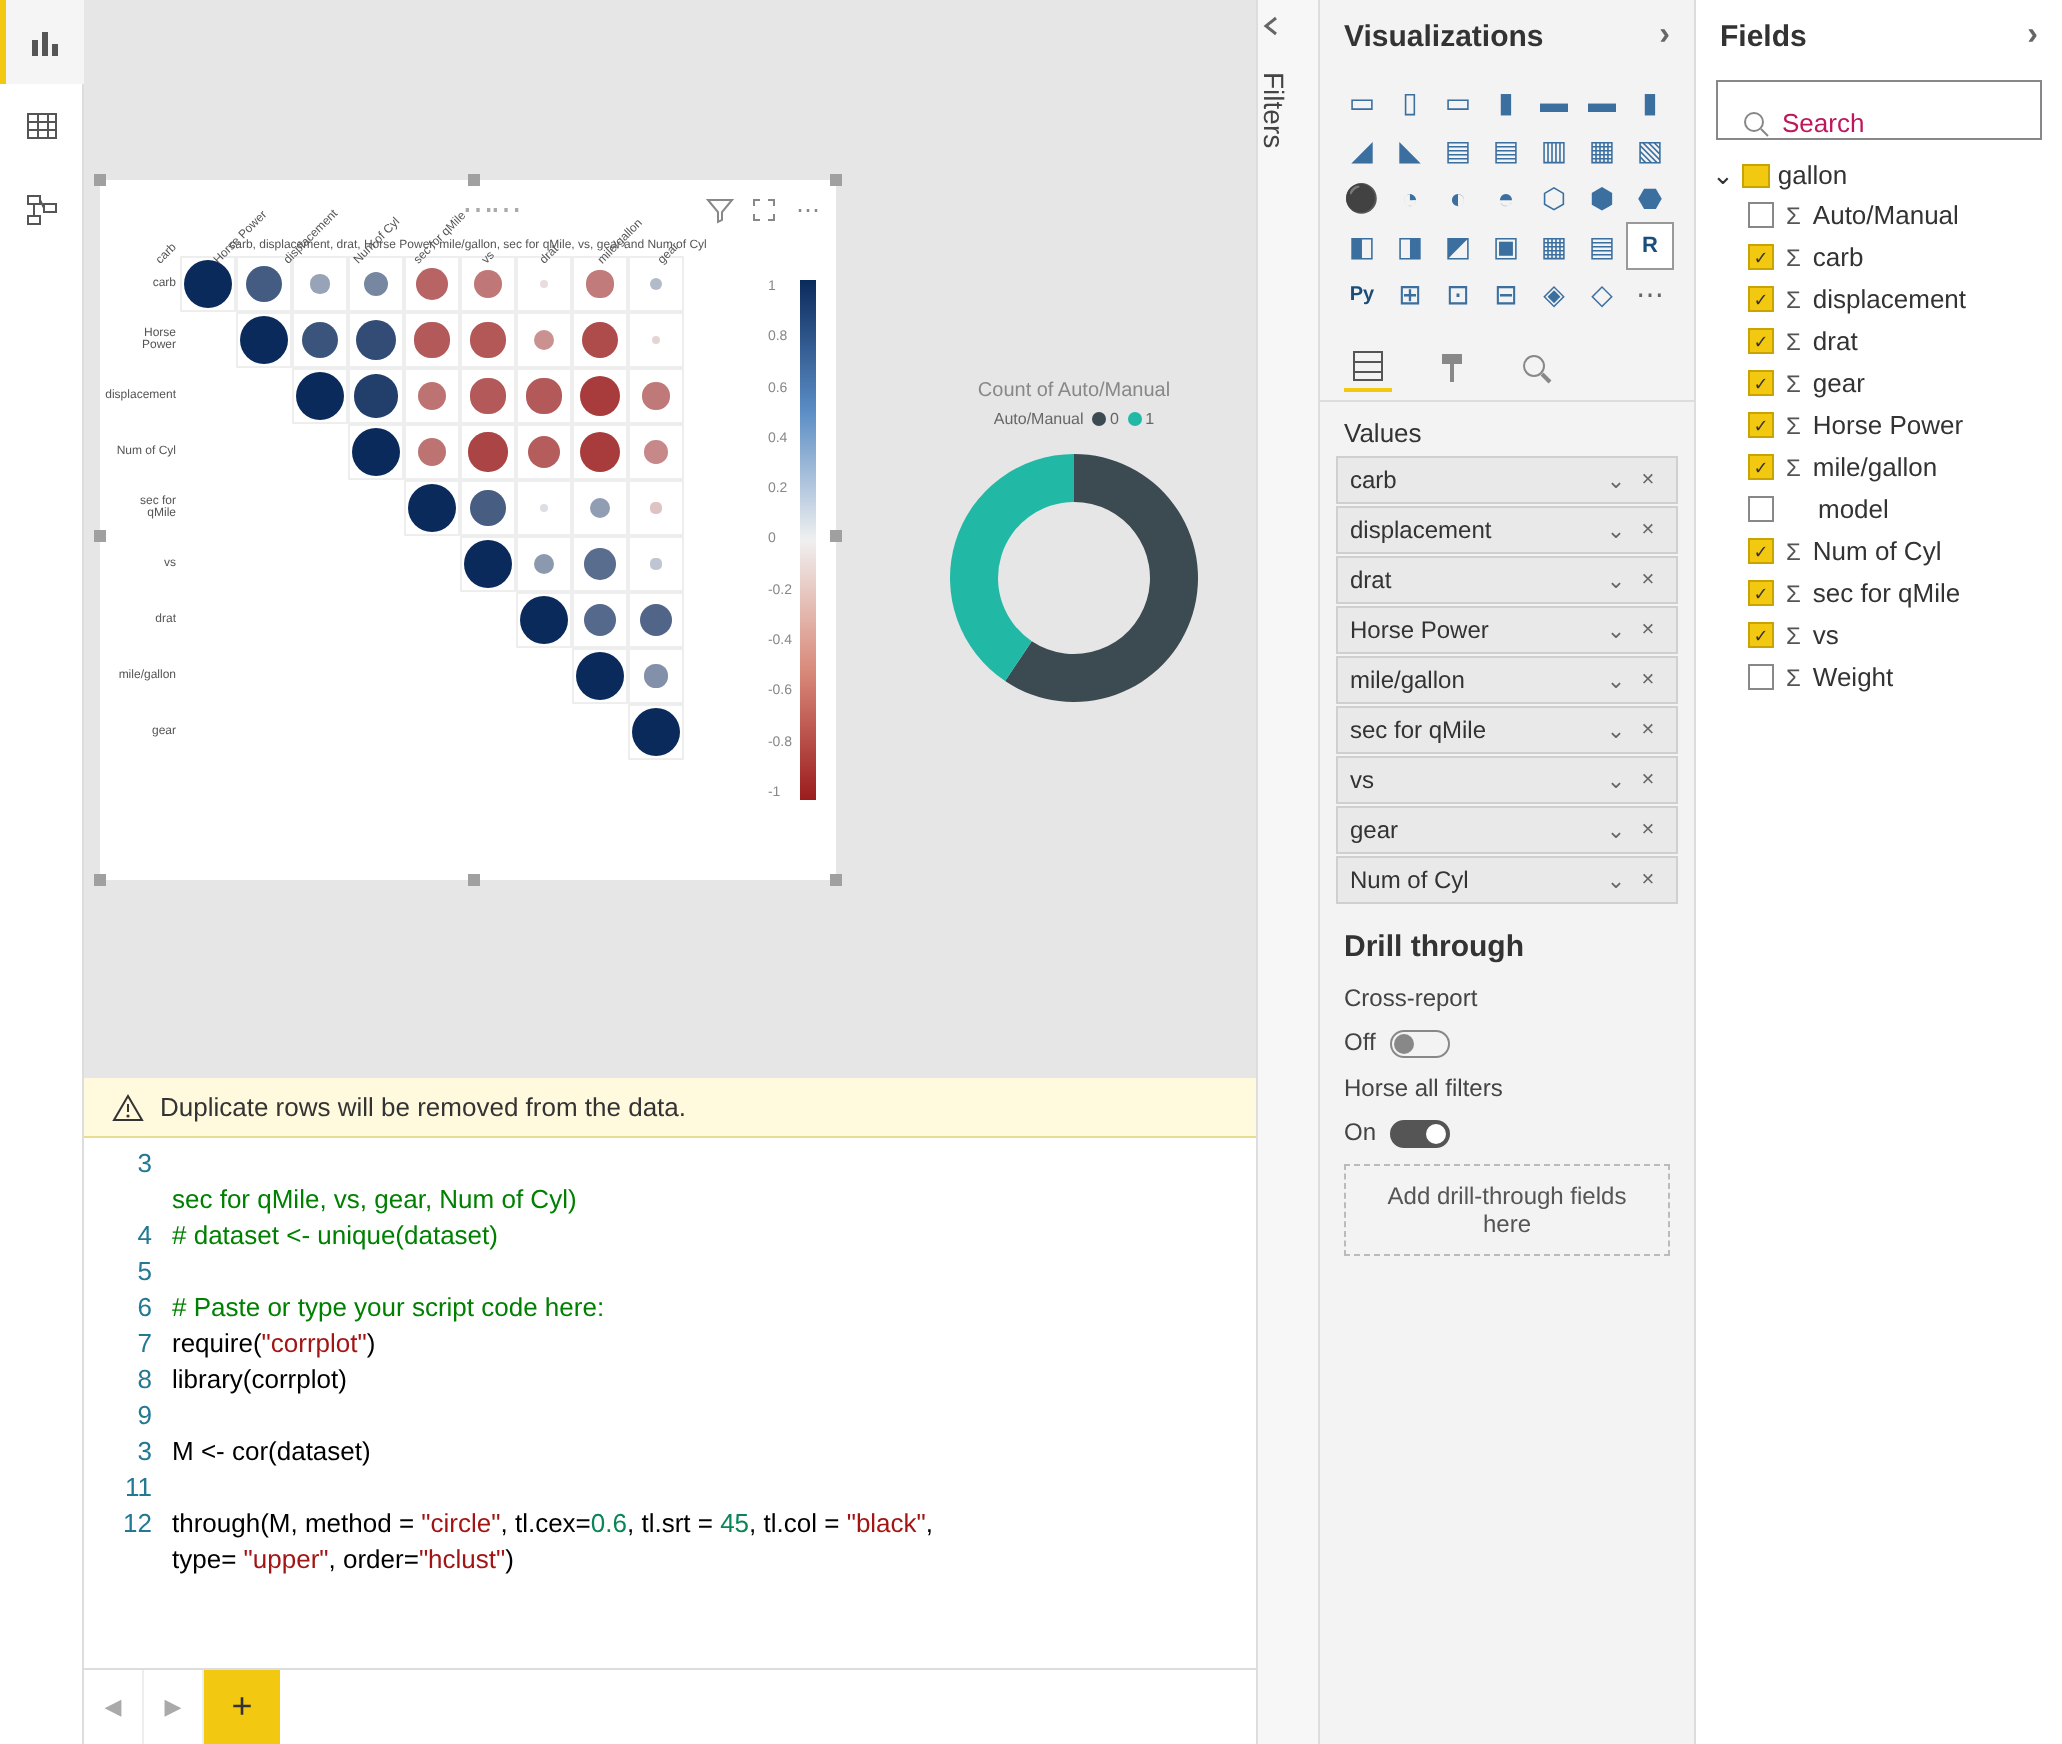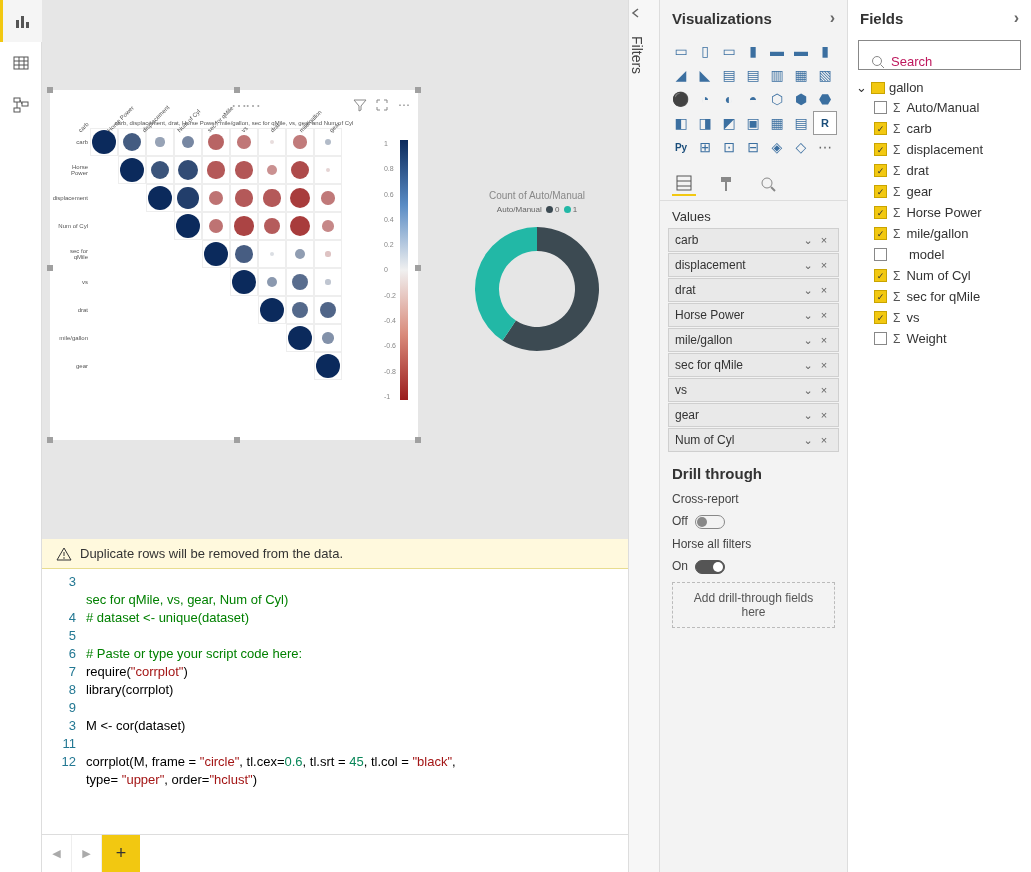--- a/index.html
+++ b/index.html
@@ -450,21 +450,21 @@
       <div class="code-line">
         <div class="gutter">3</div>
         <div class="code"><span class="">M &lt;- cor(dataset)</span></div>
       </div>
       <div class="code-line">
         <div class="gutter">11</div>
         <div class="code"></div>
       </div>
       <div class="code-line">
         <div class="gutter">12</div>
-        <div class="code"><span class="">corrplot(M, frame = </span><span class="c-str">"circle"</span><span class="">, tl.cex=</span><span class="c-num">0.6</span><span class="">, tl.srt = </span><span class="c-num">45</span><span class="">, tl.col = </span><span class="c-str">"black"</span><span class="">, </span></div>
+        <div class="code"><span class="">through(M, method = </span><span class="c-str">"circle"</span><span class="">, tl.cex=</span><span class="c-num">0.6</span><span class="">, tl.srt = </span><span class="c-num">45</span><span class="">, tl.col = </span><span class="c-str">"black"</span><span class="">, </span></div>
       </div>
       <div class="code-line">
         <div class="gutter"></div>
         <div class="code"><span class="">type= </span><span class="c-str">"upper"</span><span class="">, order=</span><span class="c-str">"hclust"</span><span class="">)</span></div>
       </div>
     </div>
 </div>
 
 <div class="pagetabs">
   <div class="nav">◀</div>

